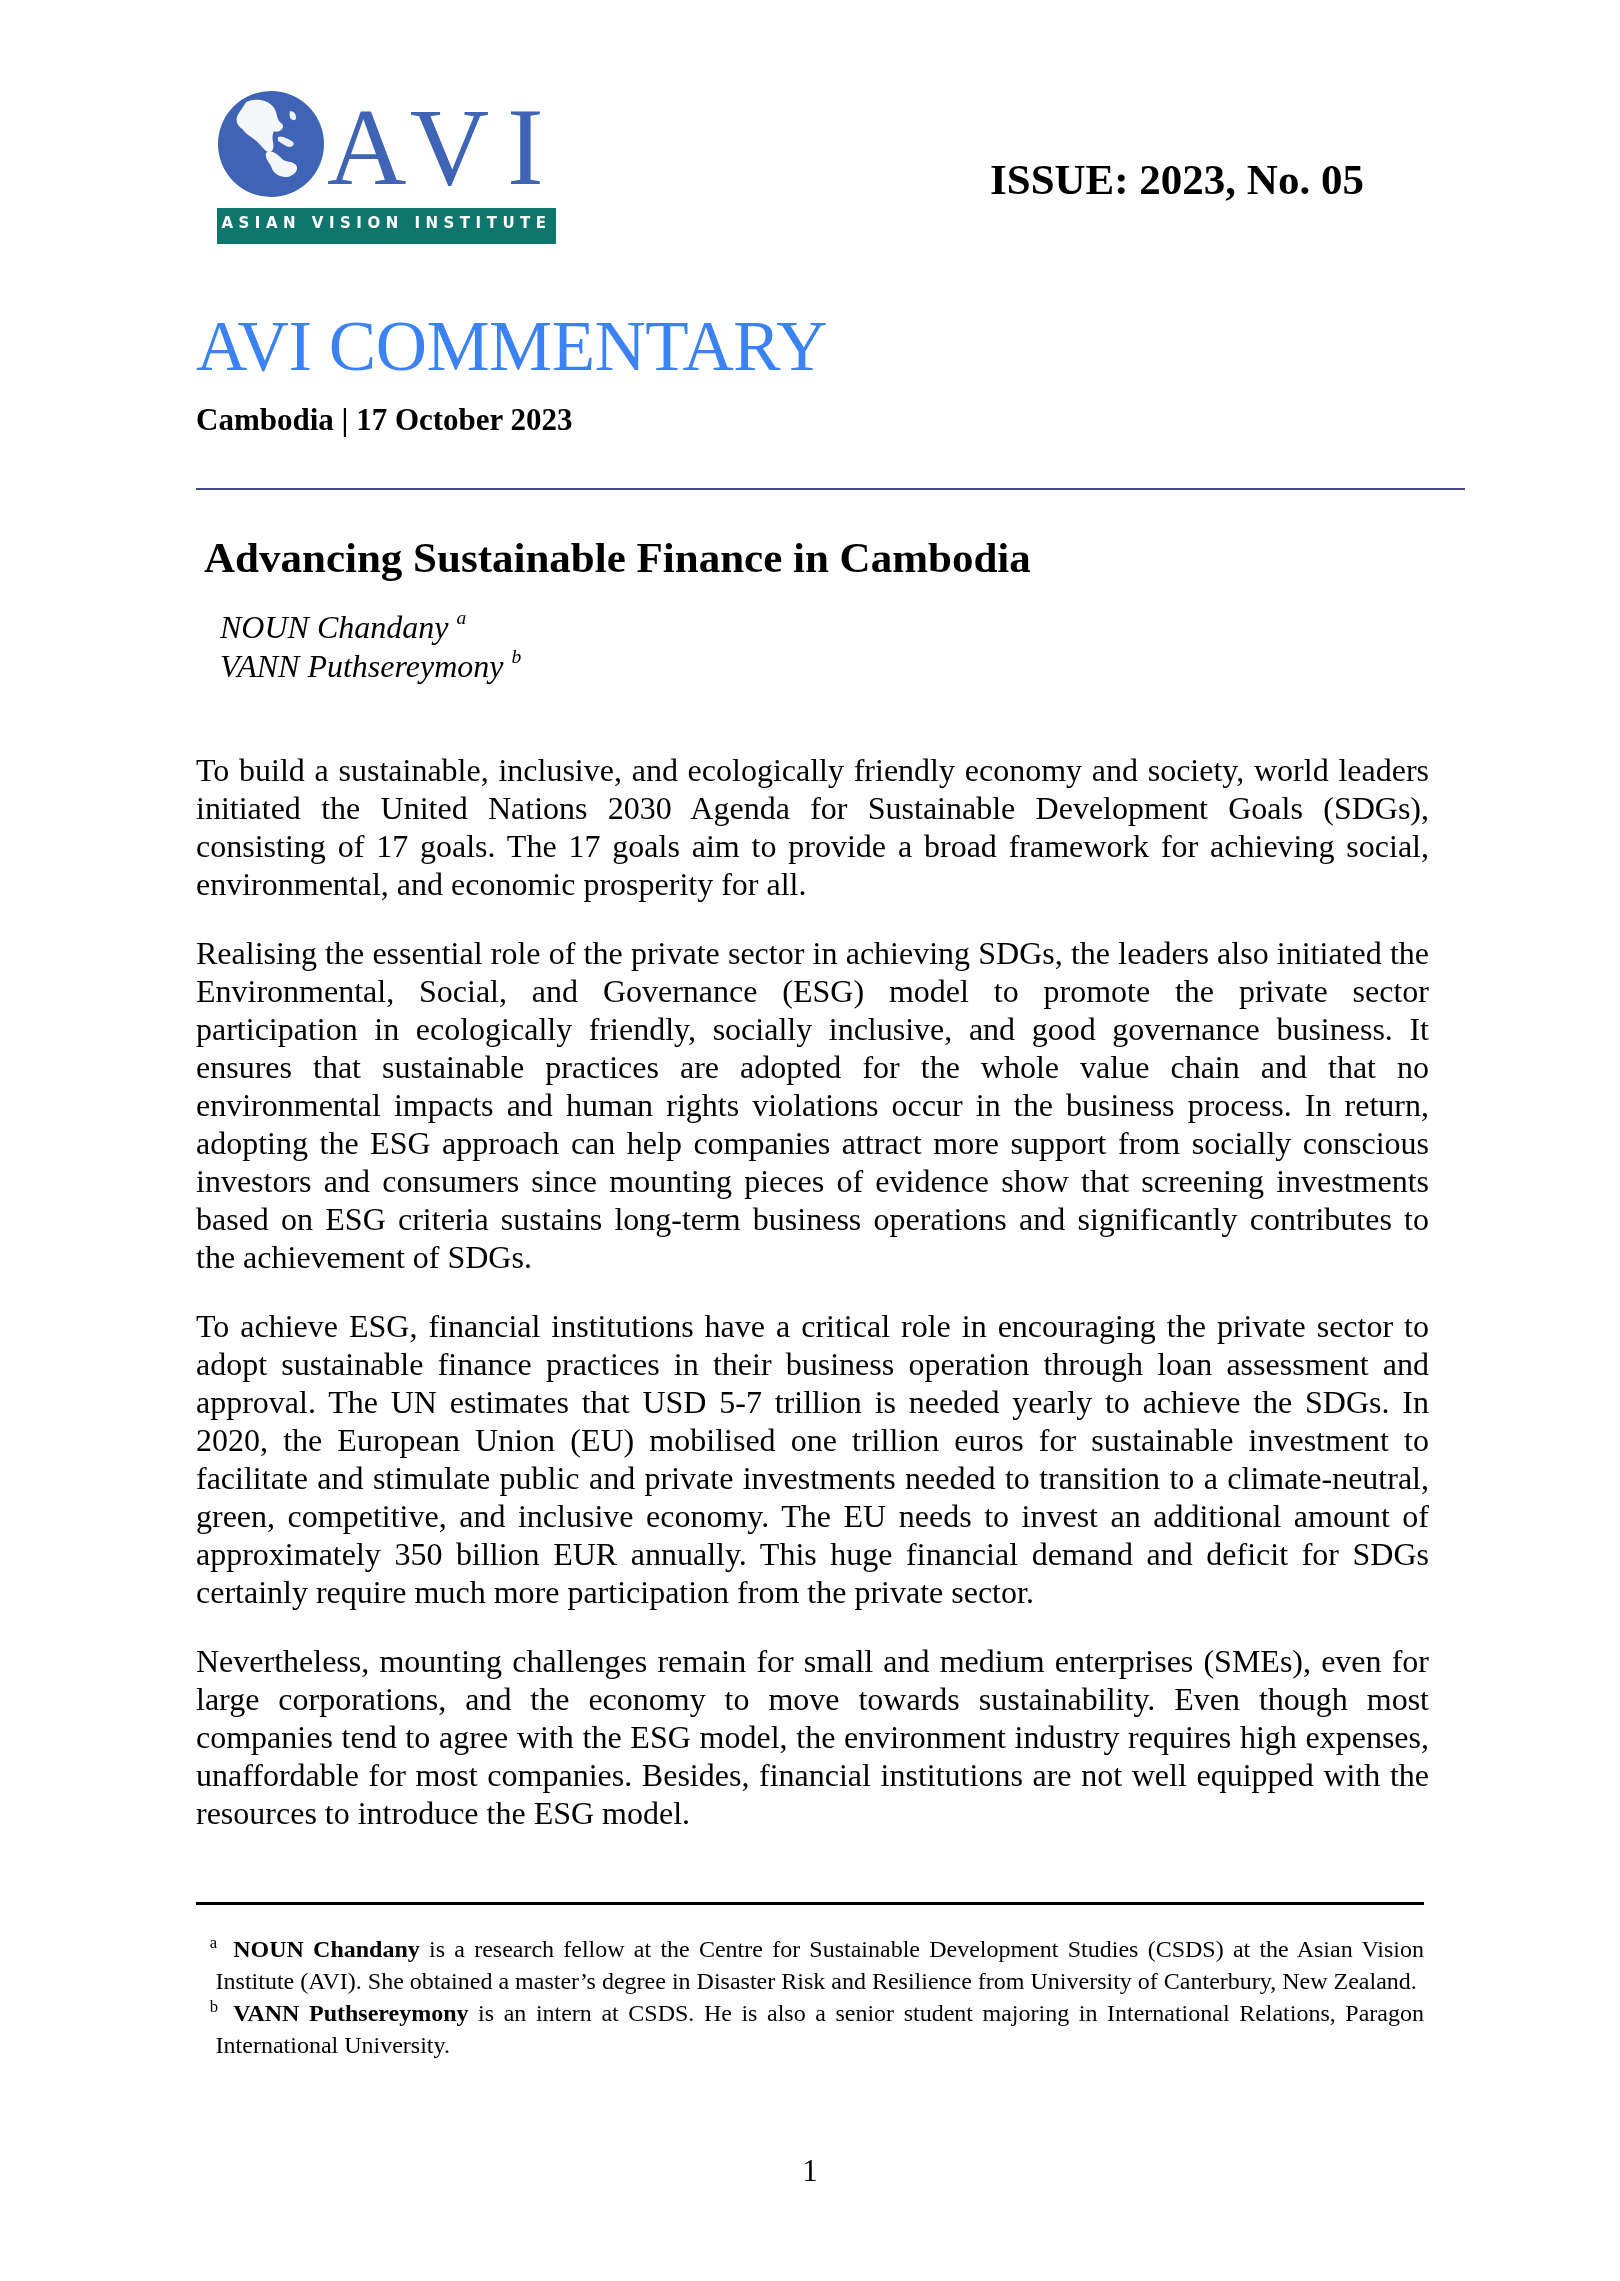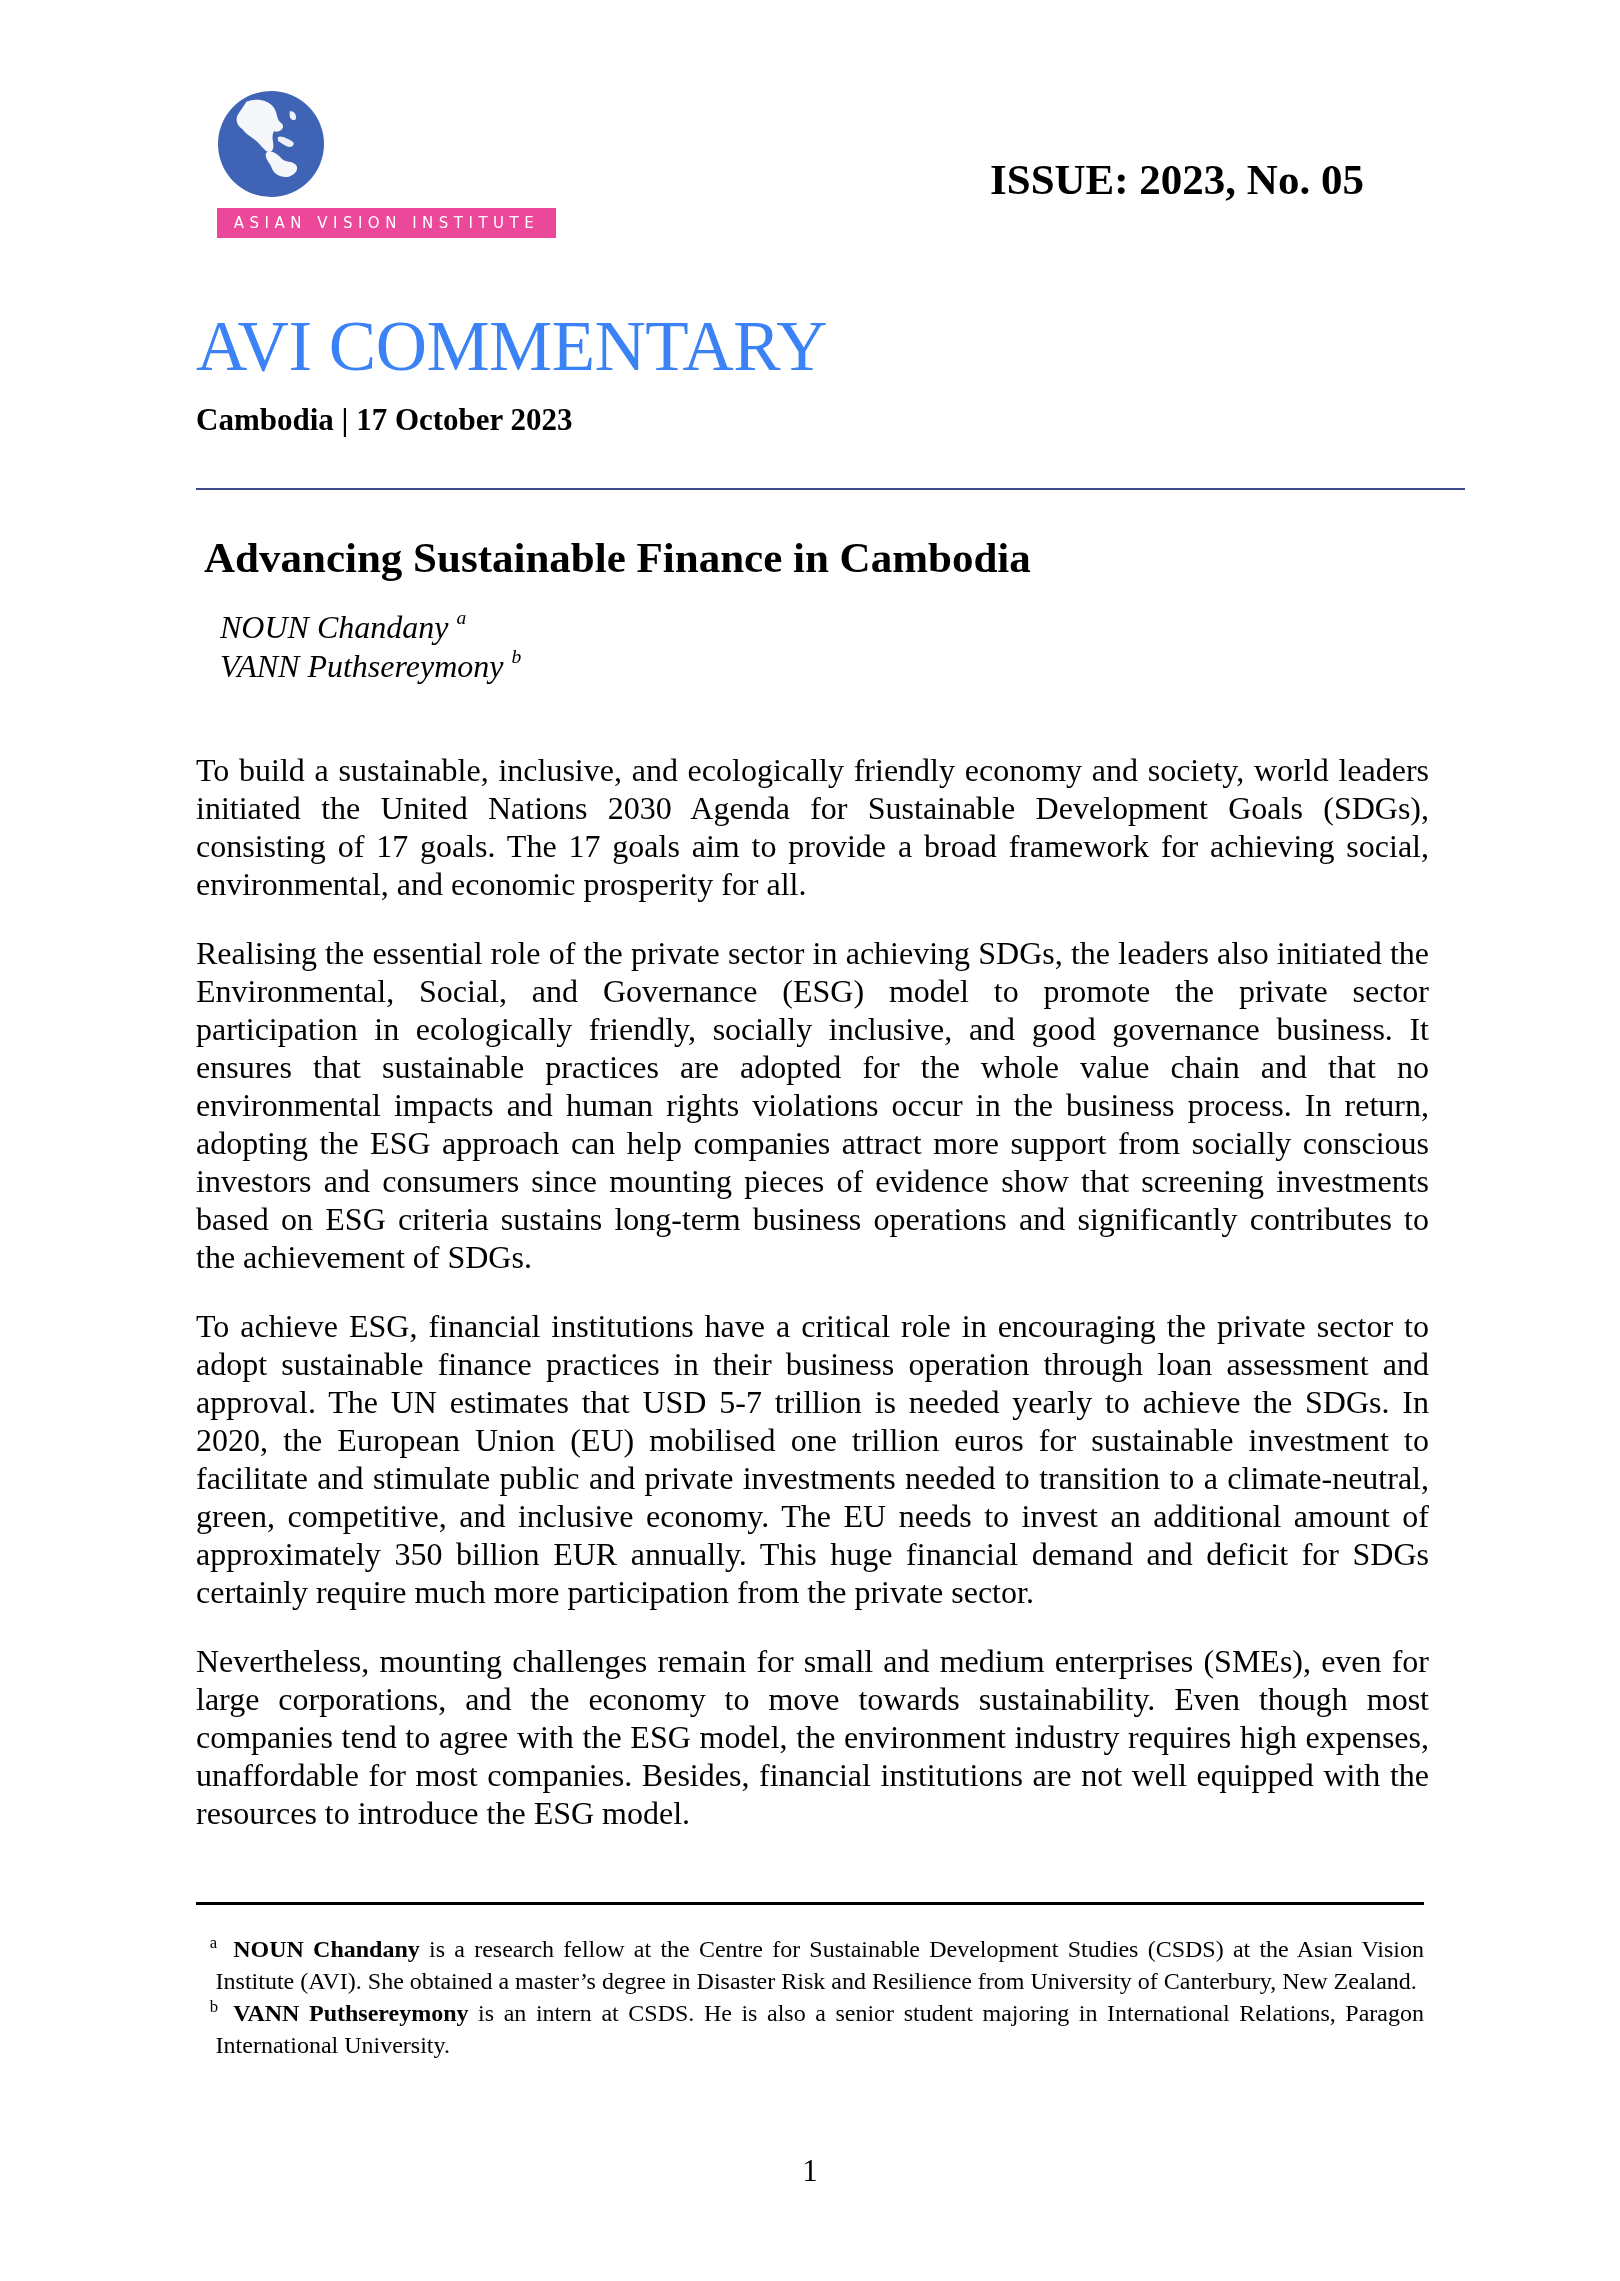--- a/index.html
+++ b/index.html
@@ -5,22 +5,22 @@
   html, body { margin: 0; padding: 0; background: #ffffff; }
   body { width: 1620px; height: 2282px; position: relative; overflow: hidden;
          font-family: "Liberation Serif", "DejaVu Serif", serif; color: #000; }
   .abs { position: absolute; }
 
   
   #logo { left: 217px; top: 90px; width: 340px; height: 149px; }
   #logo svg { display: block; }
   .logo-letters { position: absolute; left: 110px; top: 7.8px; font-family: "Liberation Serif", serif;
                   font-size: 110px; line-height: 98px; color: #3f63b5; letter-spacing: 17.6px; font-weight: normal; }
-  .logo-banner { position: absolute; left: 0; top: 118px; width: 339px; height: 30px; background: #ec4899;
-                 color: #fff; font-family: "DejaVu Sans", sans-serif; font-weight: normal; font-size: 15px;
+  .logo-banner { position: absolute; left: 0; top: 118px; width: 339px; height: 36px; background: #0f766e;
+                 color: #fff; font-family: "DejaVu Sans", sans-serif; font-weight: bold; font-size: 15px;
                  letter-spacing: 5.5px; line-height: 30px; text-align: center; }
 
   #issue { left: 990px; top: 155px; font-size: 43px; font-weight: bold; line-height: 49px; white-space: nowrap; }
 
   #series-title { left: 196px; top: 307px; font-size: 71px; line-height: 78px; color: #3b82f6;
                   font-weight: normal; white-space: nowrap; letter-spacing: -0.5px; }
   #dateline { left: 196px; top: 400px; font-size: 31px; line-height: 39px; font-weight: bold; white-space: nowrap; }
 
   #header-rule { left: 196px; top: 488px; width: 1269px; height: 0; border-top: 2px solid #3f4a87; }
 
@@ -50,20 +50,21 @@
 <div id="logo" class="abs">
   <span style="position:absolute;left:0;top:0;">
     <svg width="108" height="108" viewBox="0 0 110 110">
       <circle cx="55" cy="55" r="54" fill="#3f63b5"></circle>
       <path d="M30 12 C40 8 52 10 58 18 C62 24 60 30 66 34 C70 38 64 44 58 42 C54 50 60 56 56 62 C52 66 48 60 44 56 C40 50 32 48 26 40 C20 36 18 30 22 24 Z" fill="#ffffff" opacity="0.95"></path>
       <path d="M50 64 C56 60 62 66 66 70 C70 74 76 72 80 76 C84 80 80 86 74 88 C66 90 58 86 56 80 C54 74 48 70 50 64 Z" fill="#ffffff" opacity="0.95"></path>
       <path d="M62 48 C66 46 72 50 76 52 C80 54 78 58 74 58 C70 58 66 54 62 52 Z" fill="#ffffff" opacity="0.9"></path>
       <path d="M74 22 C78 20 82 26 80 30 C78 32 74 30 74 26 Z" fill="#ffffff" opacity="0.9"></path>
     </svg>
   </span>
+  <span class="logo-letters">AVI</span>
   <div class="logo-banner">ASIAN VISION INSTITUTE</div>
 </div>
 
 <div id="issue" class="abs">ISSUE: 2023, No. 05</div>
 
 <div id="series-title" class="abs">AVI COMMENTARY</div>
 <div id="dateline" class="abs">Cambodia | 17 October 2023</div>
 
 <div id="header-rule" class="abs"></div>
 

